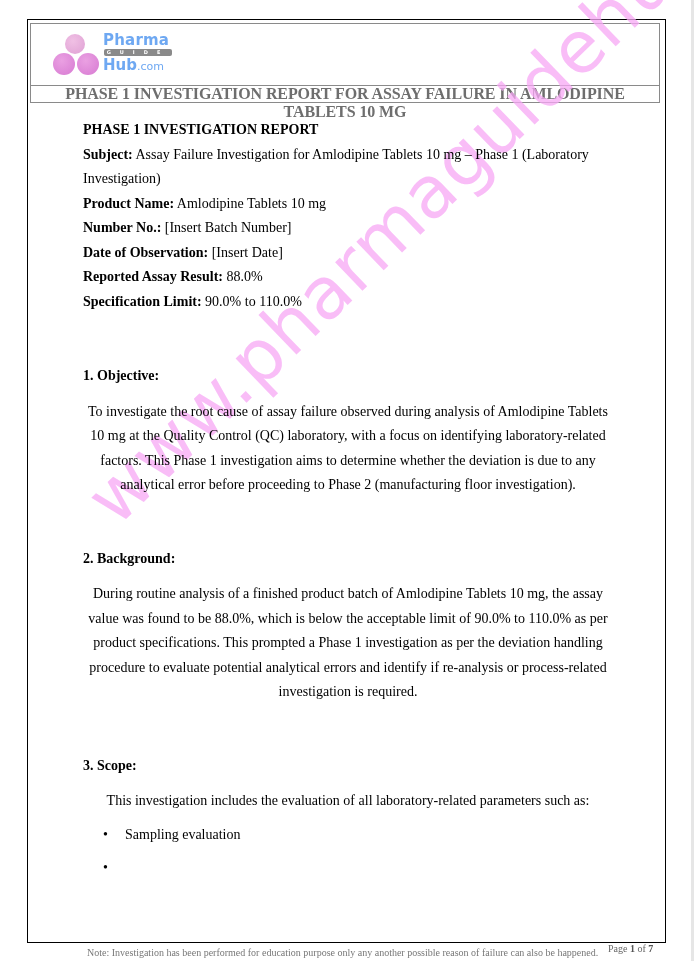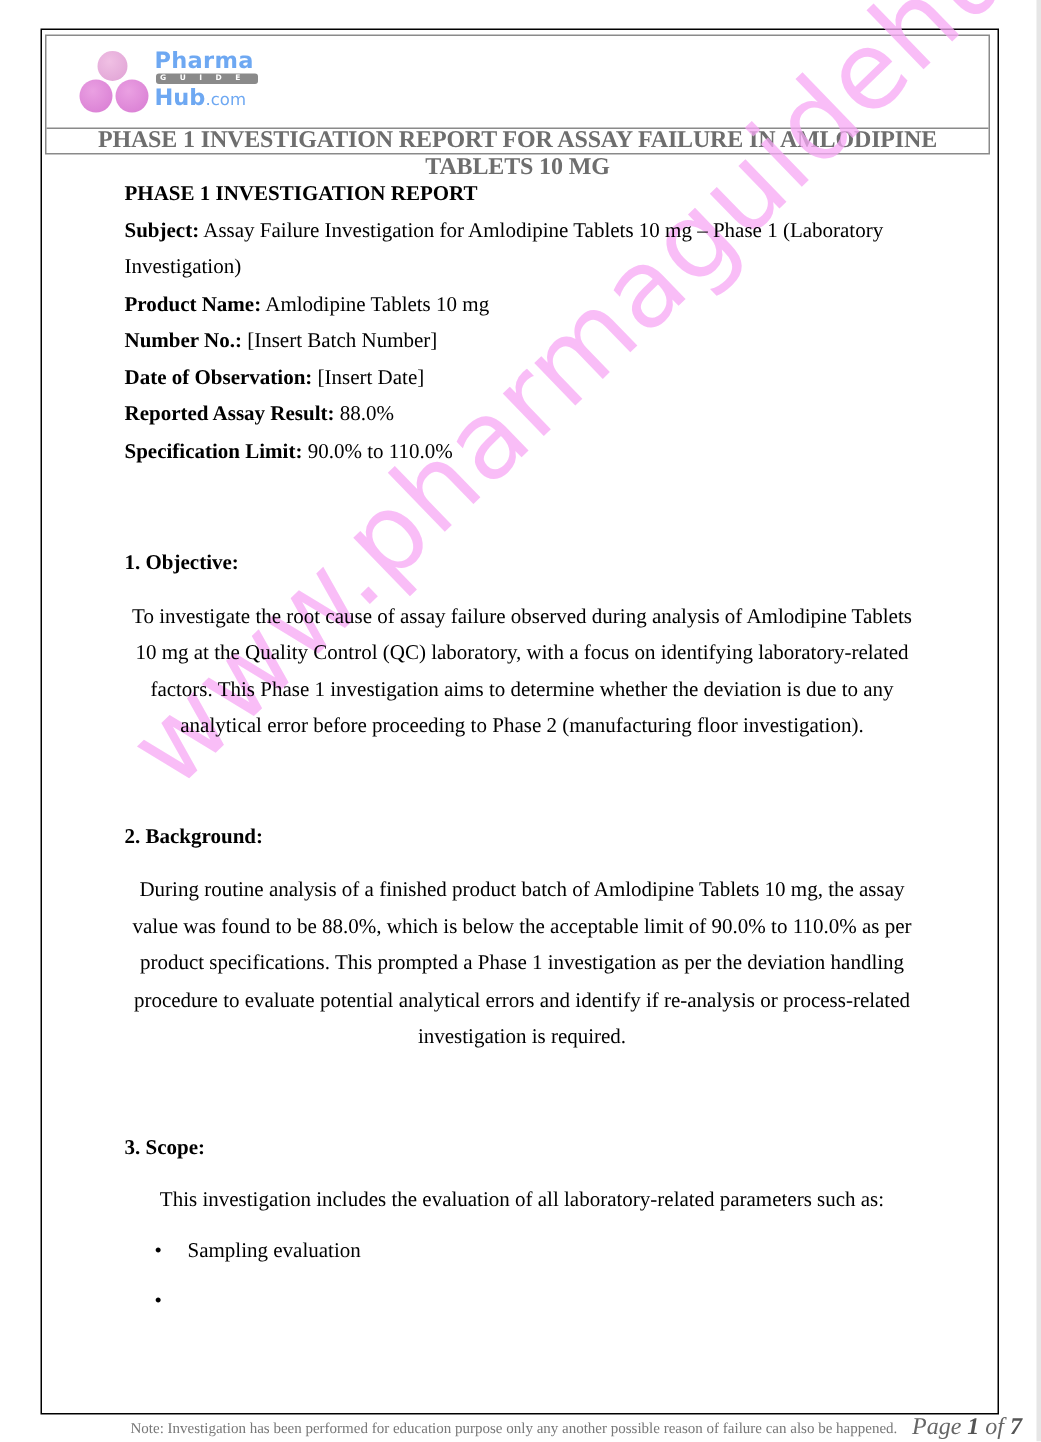--- a/index.html
+++ b/index.html
@@ -196,24 +196,23 @@
       font-family: "Liberation Serif", serif;
       font-size: 10px;
       color: #777;
       white-space: nowrap;
     }
     .footer-page {
       position: absolute;
       left: 608px;
       top: 943px;
       font-family: "Liberation Serif", serif;
-      font-size: 16px;
+      font-size: 10px;
       color: #666;
       white-space: nowrap;
-      font-style: italic;
     }
     .footer-page .num {
       font-weight: bold;
       color: #555;
     }
   </style>
 </head>
 <body>
 
 <div class="viewer-edge"></div>

